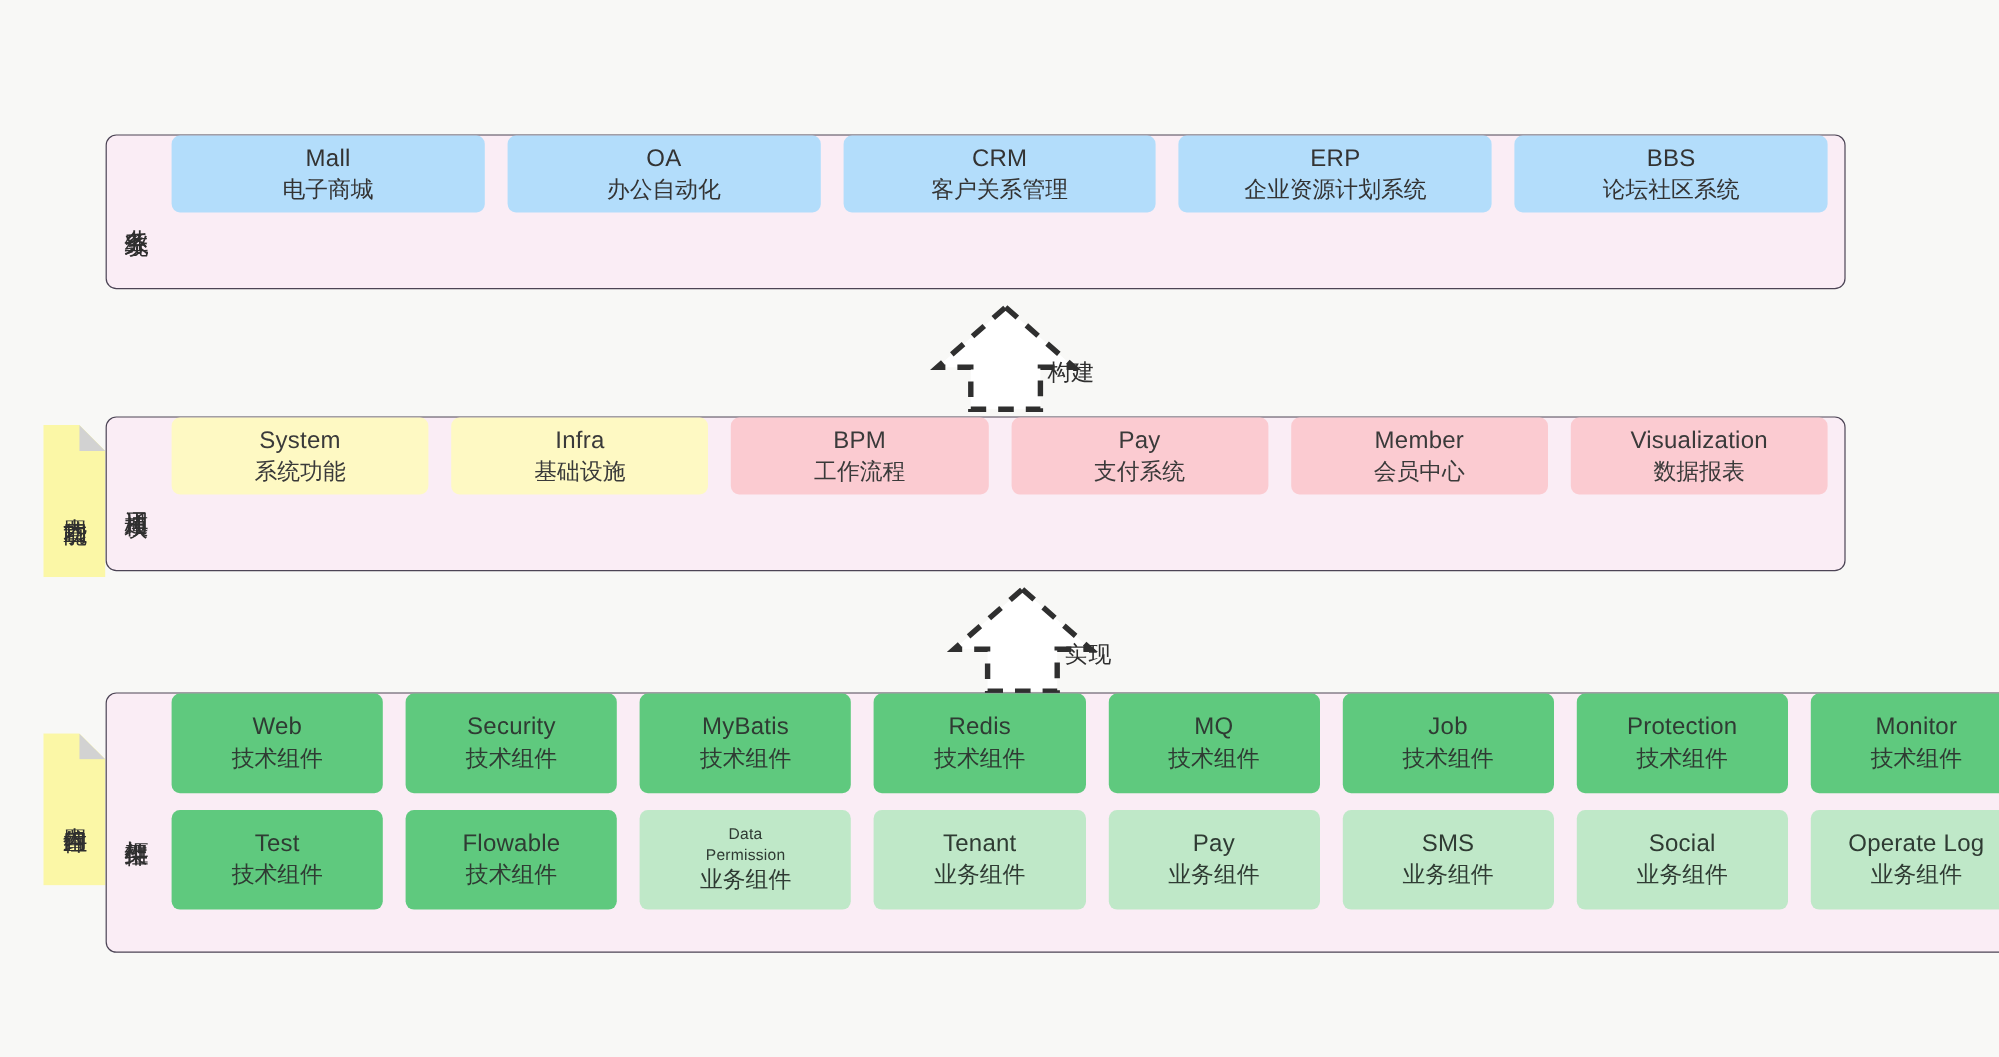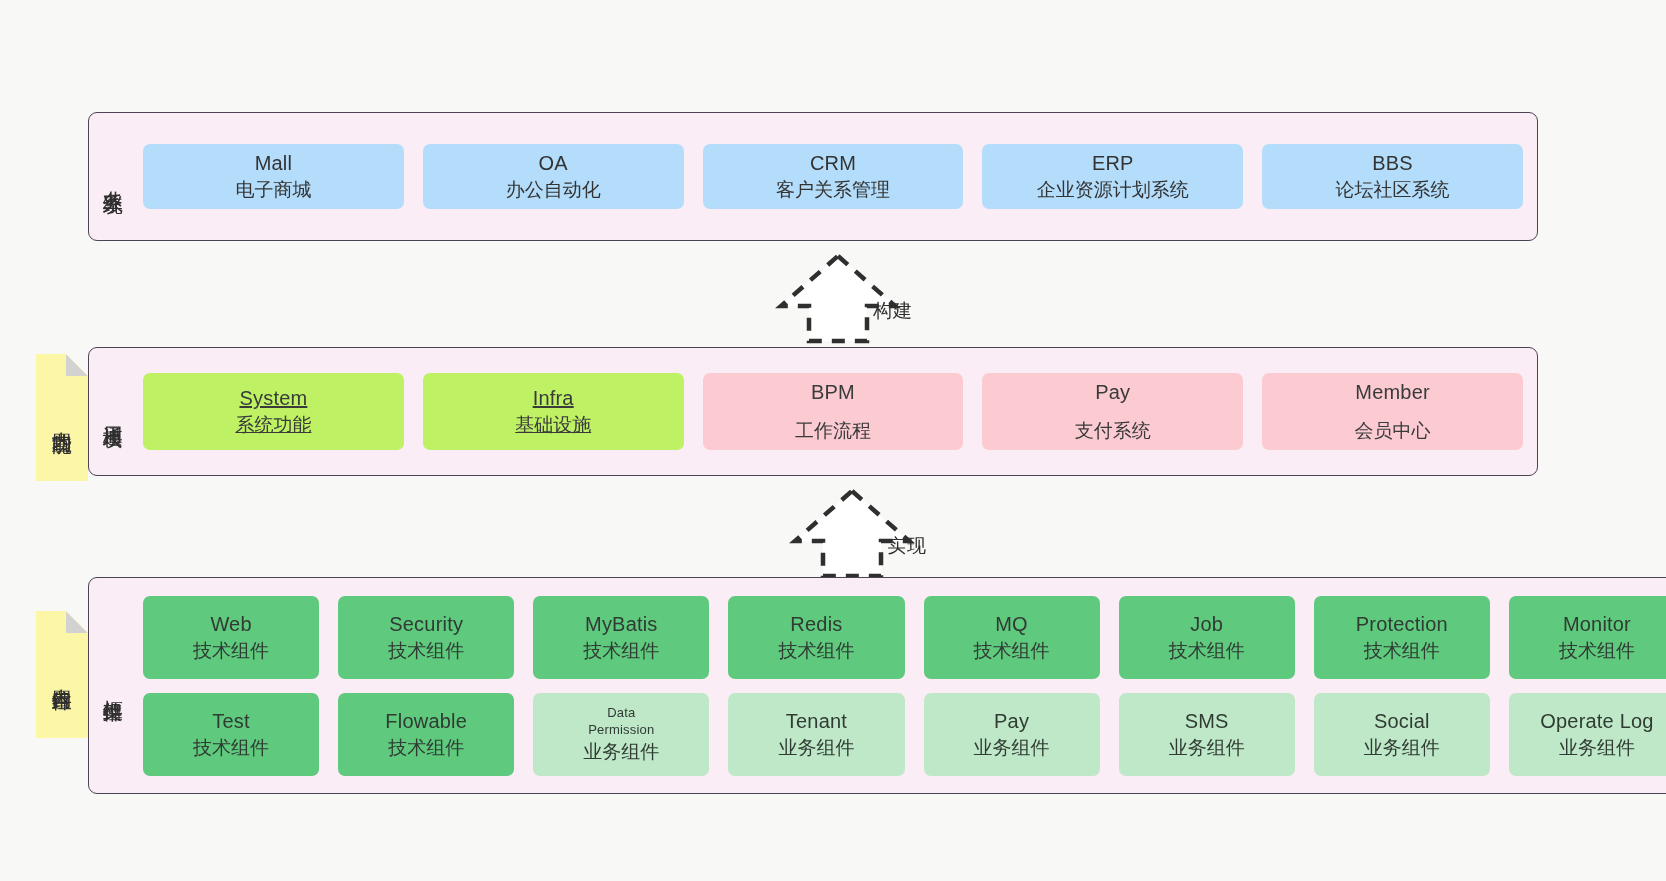--- a/index.html
+++ b/index.html
@@ -35,21 +35,20 @@
     color:#2f2f2f;
     writing-mode:vertical-rl;
     text-orientation:upright;
     white-space:nowrap;
     padding:0 4px;
   }
   .layer-body{
     flex:1 1 auto;
     display:flex;
     flex-direction:column;
-    justify-content:center;
     gap:14px;
     padding:0 14px 0 6px;
   }
   .row{
     display:flex;
     gap:19px;
     justify-content:space-between;
   }
   .card{
     flex:1 1 0;
@@ -63,22 +62,22 @@
     line-height:1.34;
     padding:6px 4px;
   }
   .card .t{font-size:20px;letter-spacing:.2px;}
   .card .s{font-size:19px;}
   .card.three .t{font-size:13px;}
   .card.three .s{font-size:19px;}
 
   
   .c-blue{background:#b3ddfb;color:#333;}
-  .c-red{background:#bef264;color:#3a3a3a;text-decoration:underline;}
-  .c-pink{background:#fbcbd1;color:#3a3a3a;gap:12px;}
+  .c-red{background:#fef9c3;color:#3a3a3a;}
+  .c-pink{background:#fbcbd1;color:#3a3a3a;}
   .c-green{background:#5fc97e;color:#2f3b33;}
   .c-lgreen{background:#bfe8c8;color:#2f3b33;}
 
   
   .note{
     position:absolute;
     box-sizing:border-box;
     background:#fbf7a6;
     color:#2f2f2f;
     font-size:20px;
@@ -178,20 +177,24 @@
           <span class="s">工作流程</span>
         </div>
         <div class="card c-pink">
           <span class="t">Pay</span>
           <span class="s">支付系统</span>
         </div>
         <div class="card c-pink">
           <span class="t">Member</span>
           <span class="s">会员中心</span>
         </div>
+        <div class="card c-pink">
+          <span class="t">Visualization</span>
+          <span class="s">数据报表</span>
+        </div>
       </div>
     </div>
   </div>
 
   <div class="arrow" style="left:777px; top:487px; width:150px; height:93px;">
     <svg viewBox="0 0 150 93" width="150" height="93">
       <path d="M75 4 L132 54 L104 54 L104 89 L46 89 L46 54 L18 54 Z" fill="#ffffff" stroke="#2f2f2f" stroke-width="4.5" stroke-dasharray="13 10" stroke-linejoin="miter"></path>
     </svg>
     <div class="lbl">实现</div>
   </div>

